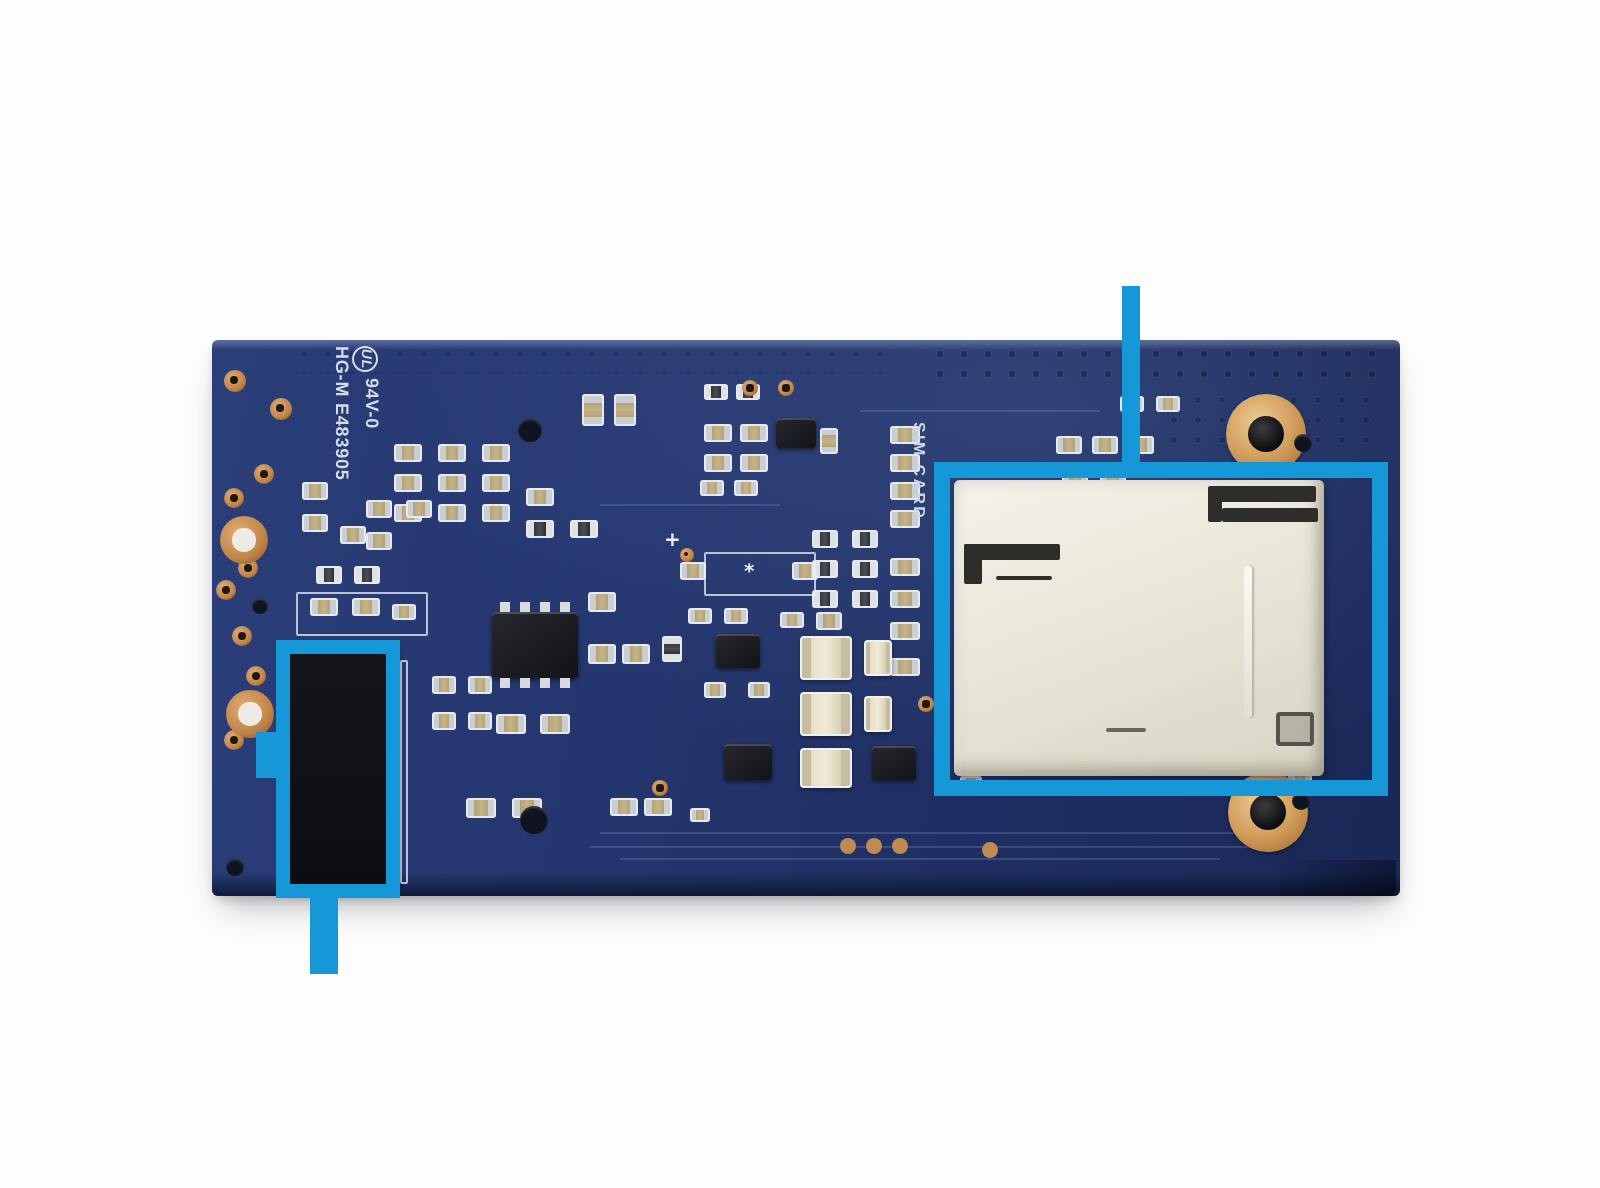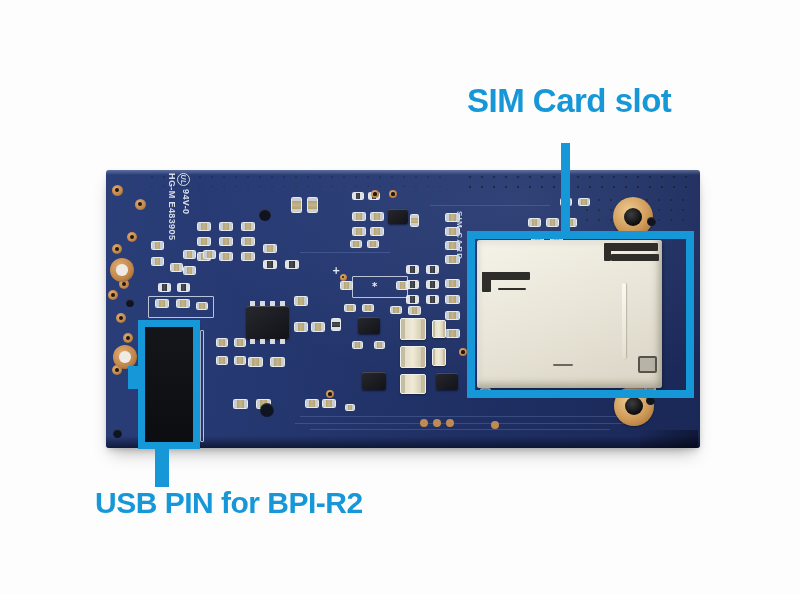--- a/index.html
+++ b/index.html
@@ -267,16 +267,14 @@
   <div class="sim-groove"></div>
   <div class="sim-dark" style="left:553px;top:364px;width:20px;height:2px;background:#6b675c;"></div>
   <div class="sim-cornerbox"></div>
 
   <div class="ann" style="left:561px;top:143px;width:9px;height:90px;"></div>
   <div class="ann-box" style="left:467px;top:231px;width:227px;height:167px;"></div>
   <div class="ann-box thin" style="left:138px;top:320px;width:62px;height:129px;"></div>
   <div class="ann" style="left:128px;top:366px;width:12px;height:23px;"></div>
   <div class="ann" style="left:155px;top:447px;width:14px;height:40px;"></div>
 
-  <div class="callout sim">SIM Card slot</div>
-  <div class="callout usb">USB PIN for BPI-R2</div>
 
 </div>
 
 </body></html>

